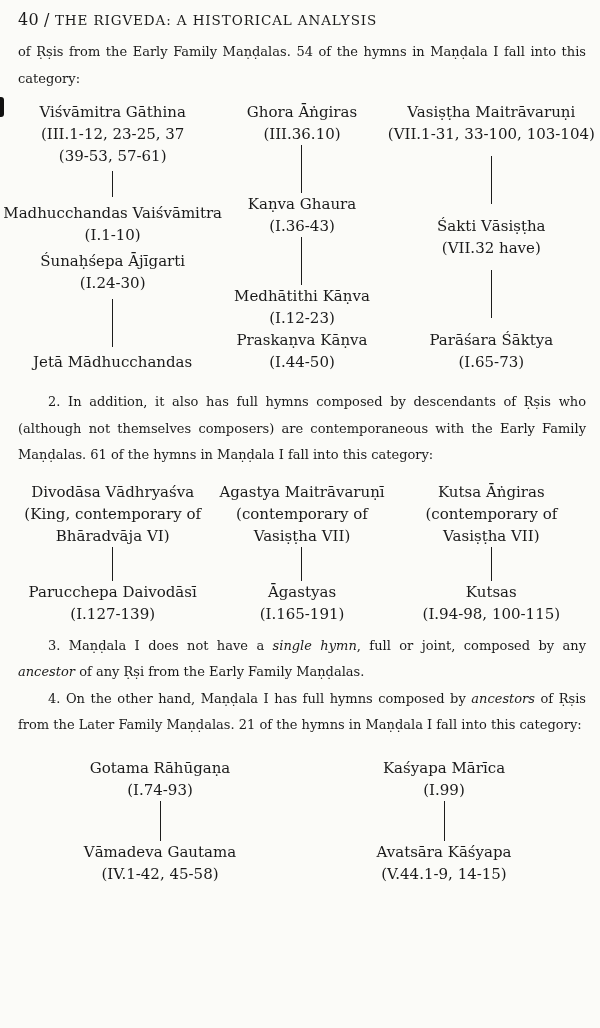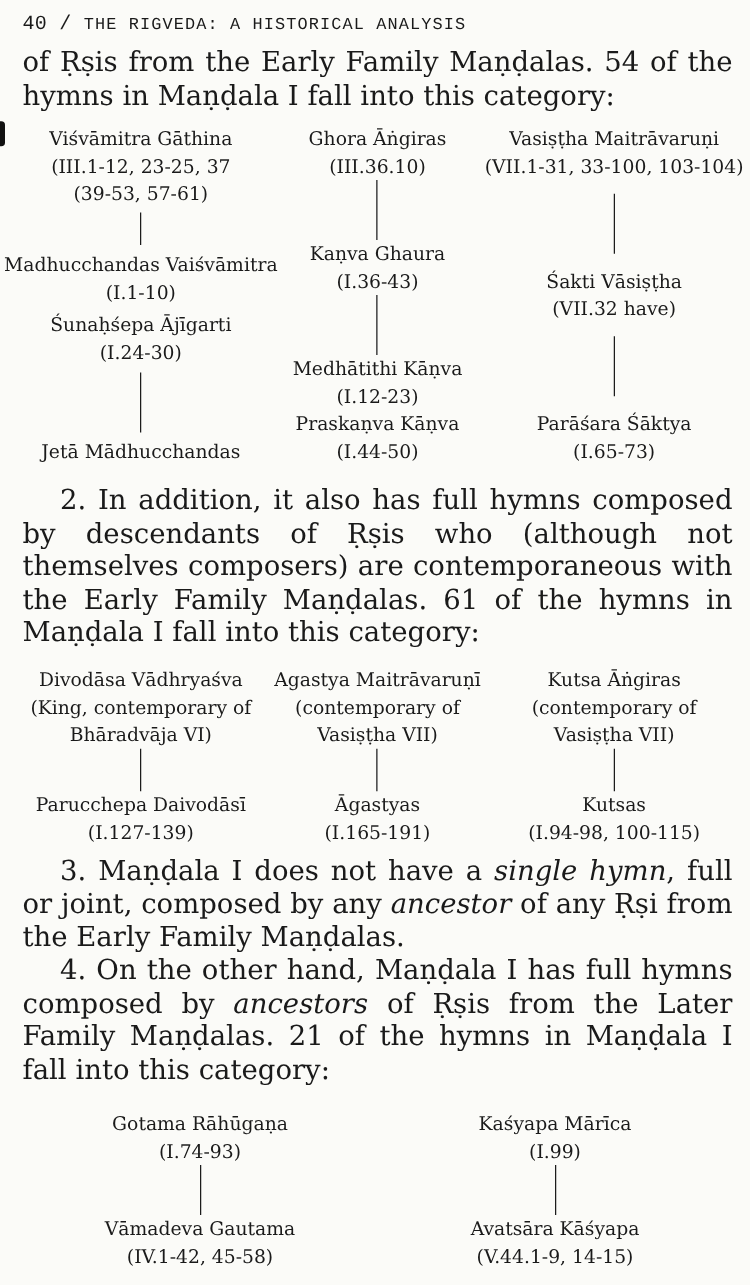--- a/index.html
+++ b/index.html
@@ -14,28 +14,27 @@
     color: #1a1a1a;
     font-family: "DejaVu Serif", "Liberation Serif", serif;
     padding: 8px 14px 0 18px;
     overflow: hidden;
   }
   .running-head {
     font-size: 16px;
     margin: 2px 0 10px 0;
     letter-spacing: 0.2px;
     white-space: nowrap;
-    font-family: Liberation Mono, monospace;
   }
   .running-head .title {
     font-size: 13.5px;
     letter-spacing: 0.9px;
   }
   .body-par {
-    font-size: 22px;
+    font-size: 13px;
     line-height: 26.5px;
     text-align: justify;
     margin: 0;
   }
   .body-par.indent { text-indent: 30px; }
   .chart {
     display: flex;
     justify-content: space-between;
     margin: 9px 0 14px 0;
   }

